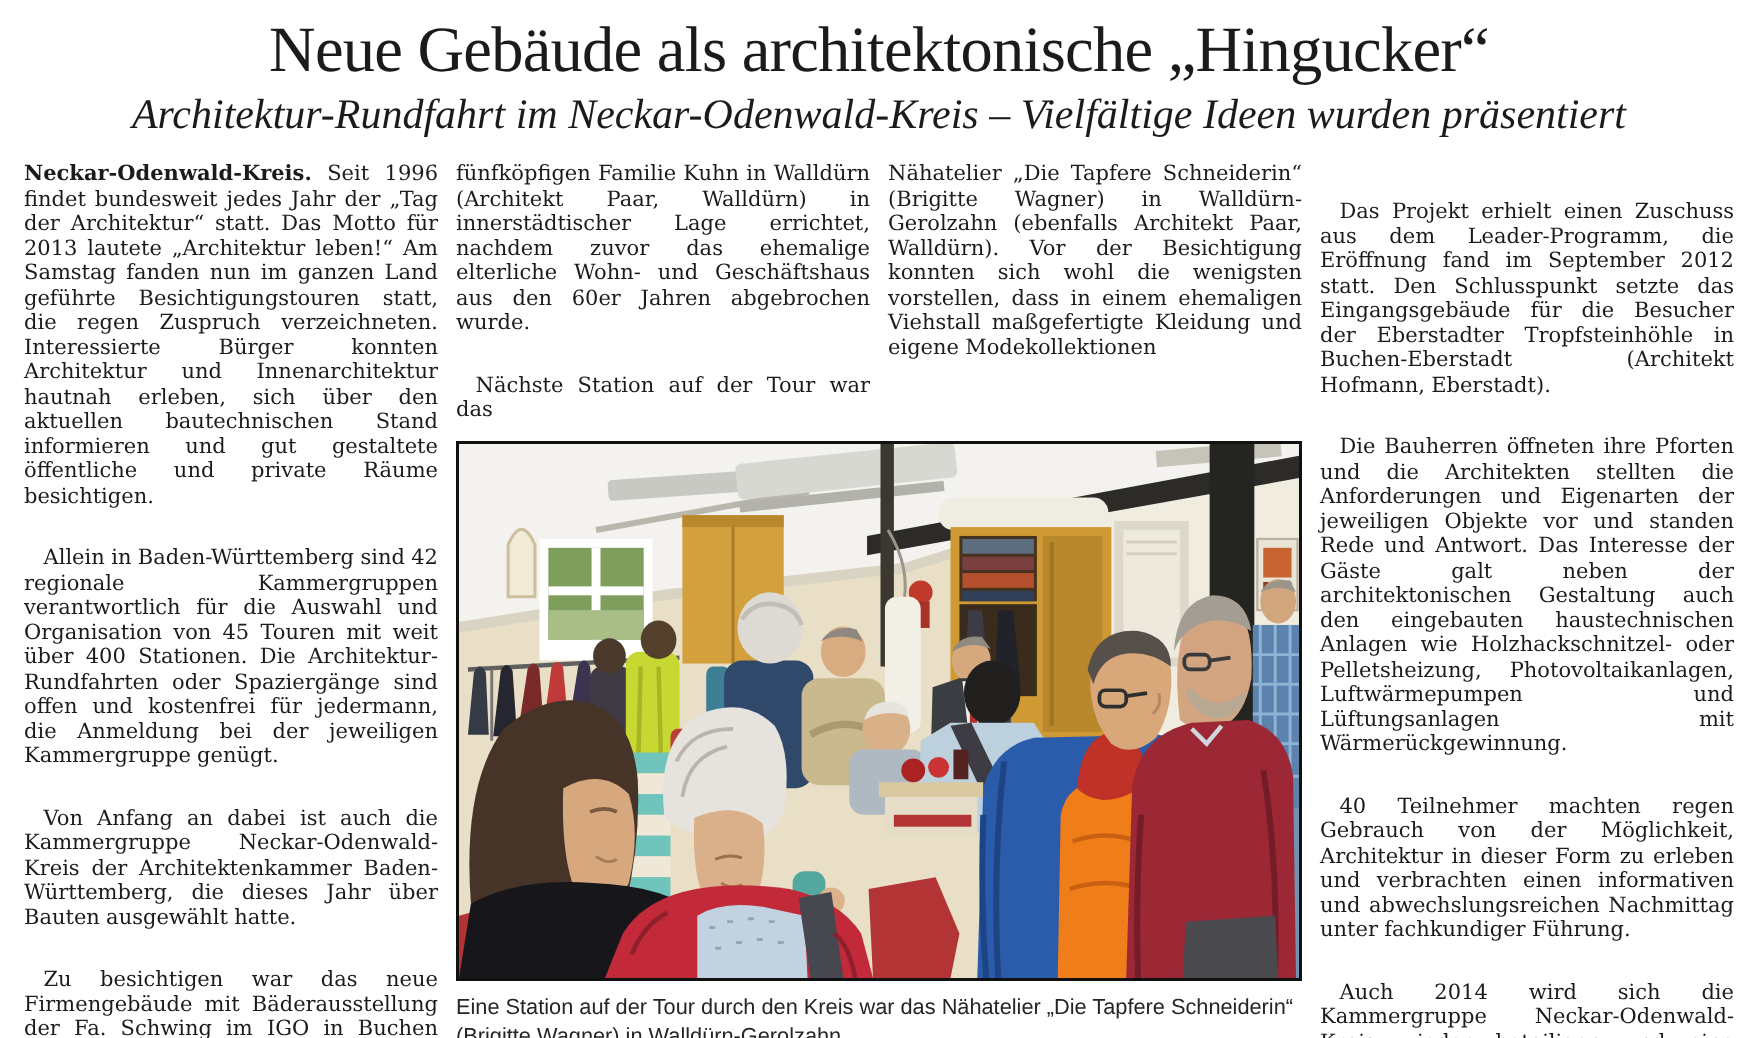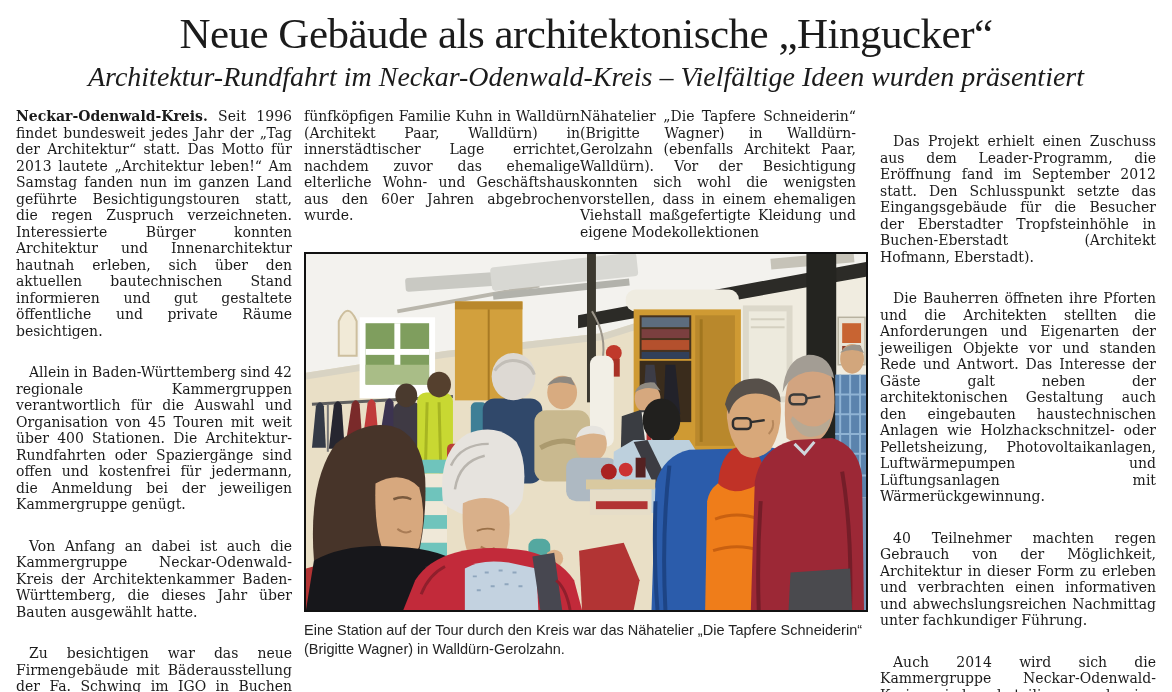--- a/index.html
+++ b/index.html
@@ -6,21 +6,21 @@
   .page{position:relative;width:1172px;height:692px;background:#ffffff;overflow:hidden;
         font-family:"DejaVu Serif",serif;color:#1b1b1b;}
   .headline{font-family:"Liberation Serif",serif;font-weight:400;font-size:43px;
             letter-spacing:-0.5px;text-align:center;margin:10px 20px 2px;line-height:1.1;}
   .subtitle{font-family:"Liberation Serif",serif;font-style:italic;font-size:28px;
             text-align:center;margin:4px 0 15px;}
   .cols{display:flex;gap:12px;padding:0 16px;align-items:flex-start;}
   .col{flex:0 0 276px;width:276px;font-size:14px;line-height:16.5px;text-align:justify;
        hyphens:auto;-webkit-hyphens:auto;word-spacing:-0.02em;}
   .mid{flex:0 0 564px;width:564px;}
-  .mid-cols{display:flex;}
+  .mid-cols{display:flex;gap:12px;}
   .mid-cols .col{flex:0 0 276px;}
   p{margin:0;}
   .ind{text-indent:13px;margin-top:25px;}
   .lead{font-weight:700;}
   .photo-frame{margin-top:12px;width:560px;height:356px;border:2px solid #111;
                background:#e9dfc6;overflow:hidden;}
   .photo-frame svg{display:block;}
   .caption{font-family:"Liberation Sans",sans-serif;font-size:14.5px;line-height:19px;
            color:#252525;margin-top:9px;text-align:left;}
 </style>
@@ -37,20 +37,21 @@
       <p><span class="lead">Neckar-Odenwald-Kreis.</span> <span>Seit 1996 findet bundesweit jedes Jahr der „Tag der Architektur“ statt. Das Motto für 2013 lautete „Architektur leben!“ Am Samstag fanden nun im ganzen Land geführte Besichtigungstouren statt, die regen Zuspruch verzeichneten. Interessierte Bürger konnten Architektur und Innenarchitektur hautnah erleben, sich über den aktuellen bautechnischen Stand informieren und gut gestaltete öffentliche und private Räume besichtigen.</span></p>
       <p class="ind">Allein in Baden-Württemberg sind 42 regionale Kammergruppen verantwortlich für die Auswahl und Organisation von 45 Touren mit weit über 400 Stationen. Die Architektur-Rundfahrten oder Spaziergänge sind offen und kostenfrei für jedermann, die Anmeldung bei der jeweiligen Kammergruppe genügt.</p>
       <p class="ind">Von Anfang an dabei ist auch die Kammergruppe Neckar-Odenwald-Kreis der Architektenkammer Baden-Württemberg, die dieses Jahr über Bauten ausgewählt hatte.</p>
       <p class="ind">Zu besichtigen war das neue Firmengebäude mit Bäderausstellung der Fa. Schwing im IGO in Buchen (Architekten Kohler, Buchen) und das Wohnhaus mit Büro und Gartenanlage der Eheleute Wünst in Ortsrandlage in Hettingen (Architekten Müller, Hettingen). Dagegen wurde das 2011 bezogene Wohnhaus der</p>
     </div>
 
     <div class="mid">
       <div class="mid-cols">
         <div class="col">
           <p>fünfköpfigen Familie Kuhn in Walldürn (Architekt Paar, Walldürn) in innerstädtischer Lage errichtet, nachdem zuvor das ehemalige elterliche Wohn- und Geschäftshaus aus den 60er Jahren abgebrochen wurde.</p>
+          <p class="ind">Nächste Station auf der Tour war das</p>
         </div>
         <div class="col">
           <p>Nähatelier „Die Tapfere Schneiderin“ (Brigitte Wagner) in Walldürn-Gerolzahn (ebenfalls Architekt Paar, Walldürn). Vor der Besichtigung konnten sich wohl die wenigsten vorstellen, dass in einem ehemaligen Viehstall maßgefertigte Kleidung und eigene Modekollektionen</p>
         </div>
       </div>
 
       <div class="photo-frame">
         <svg width="560" height="356" viewBox="0 0 564 360" preserveAspectRatio="none">
 
           <rect x="0" y="0" width="564" height="360" fill="#e9dfc6"></rect>

